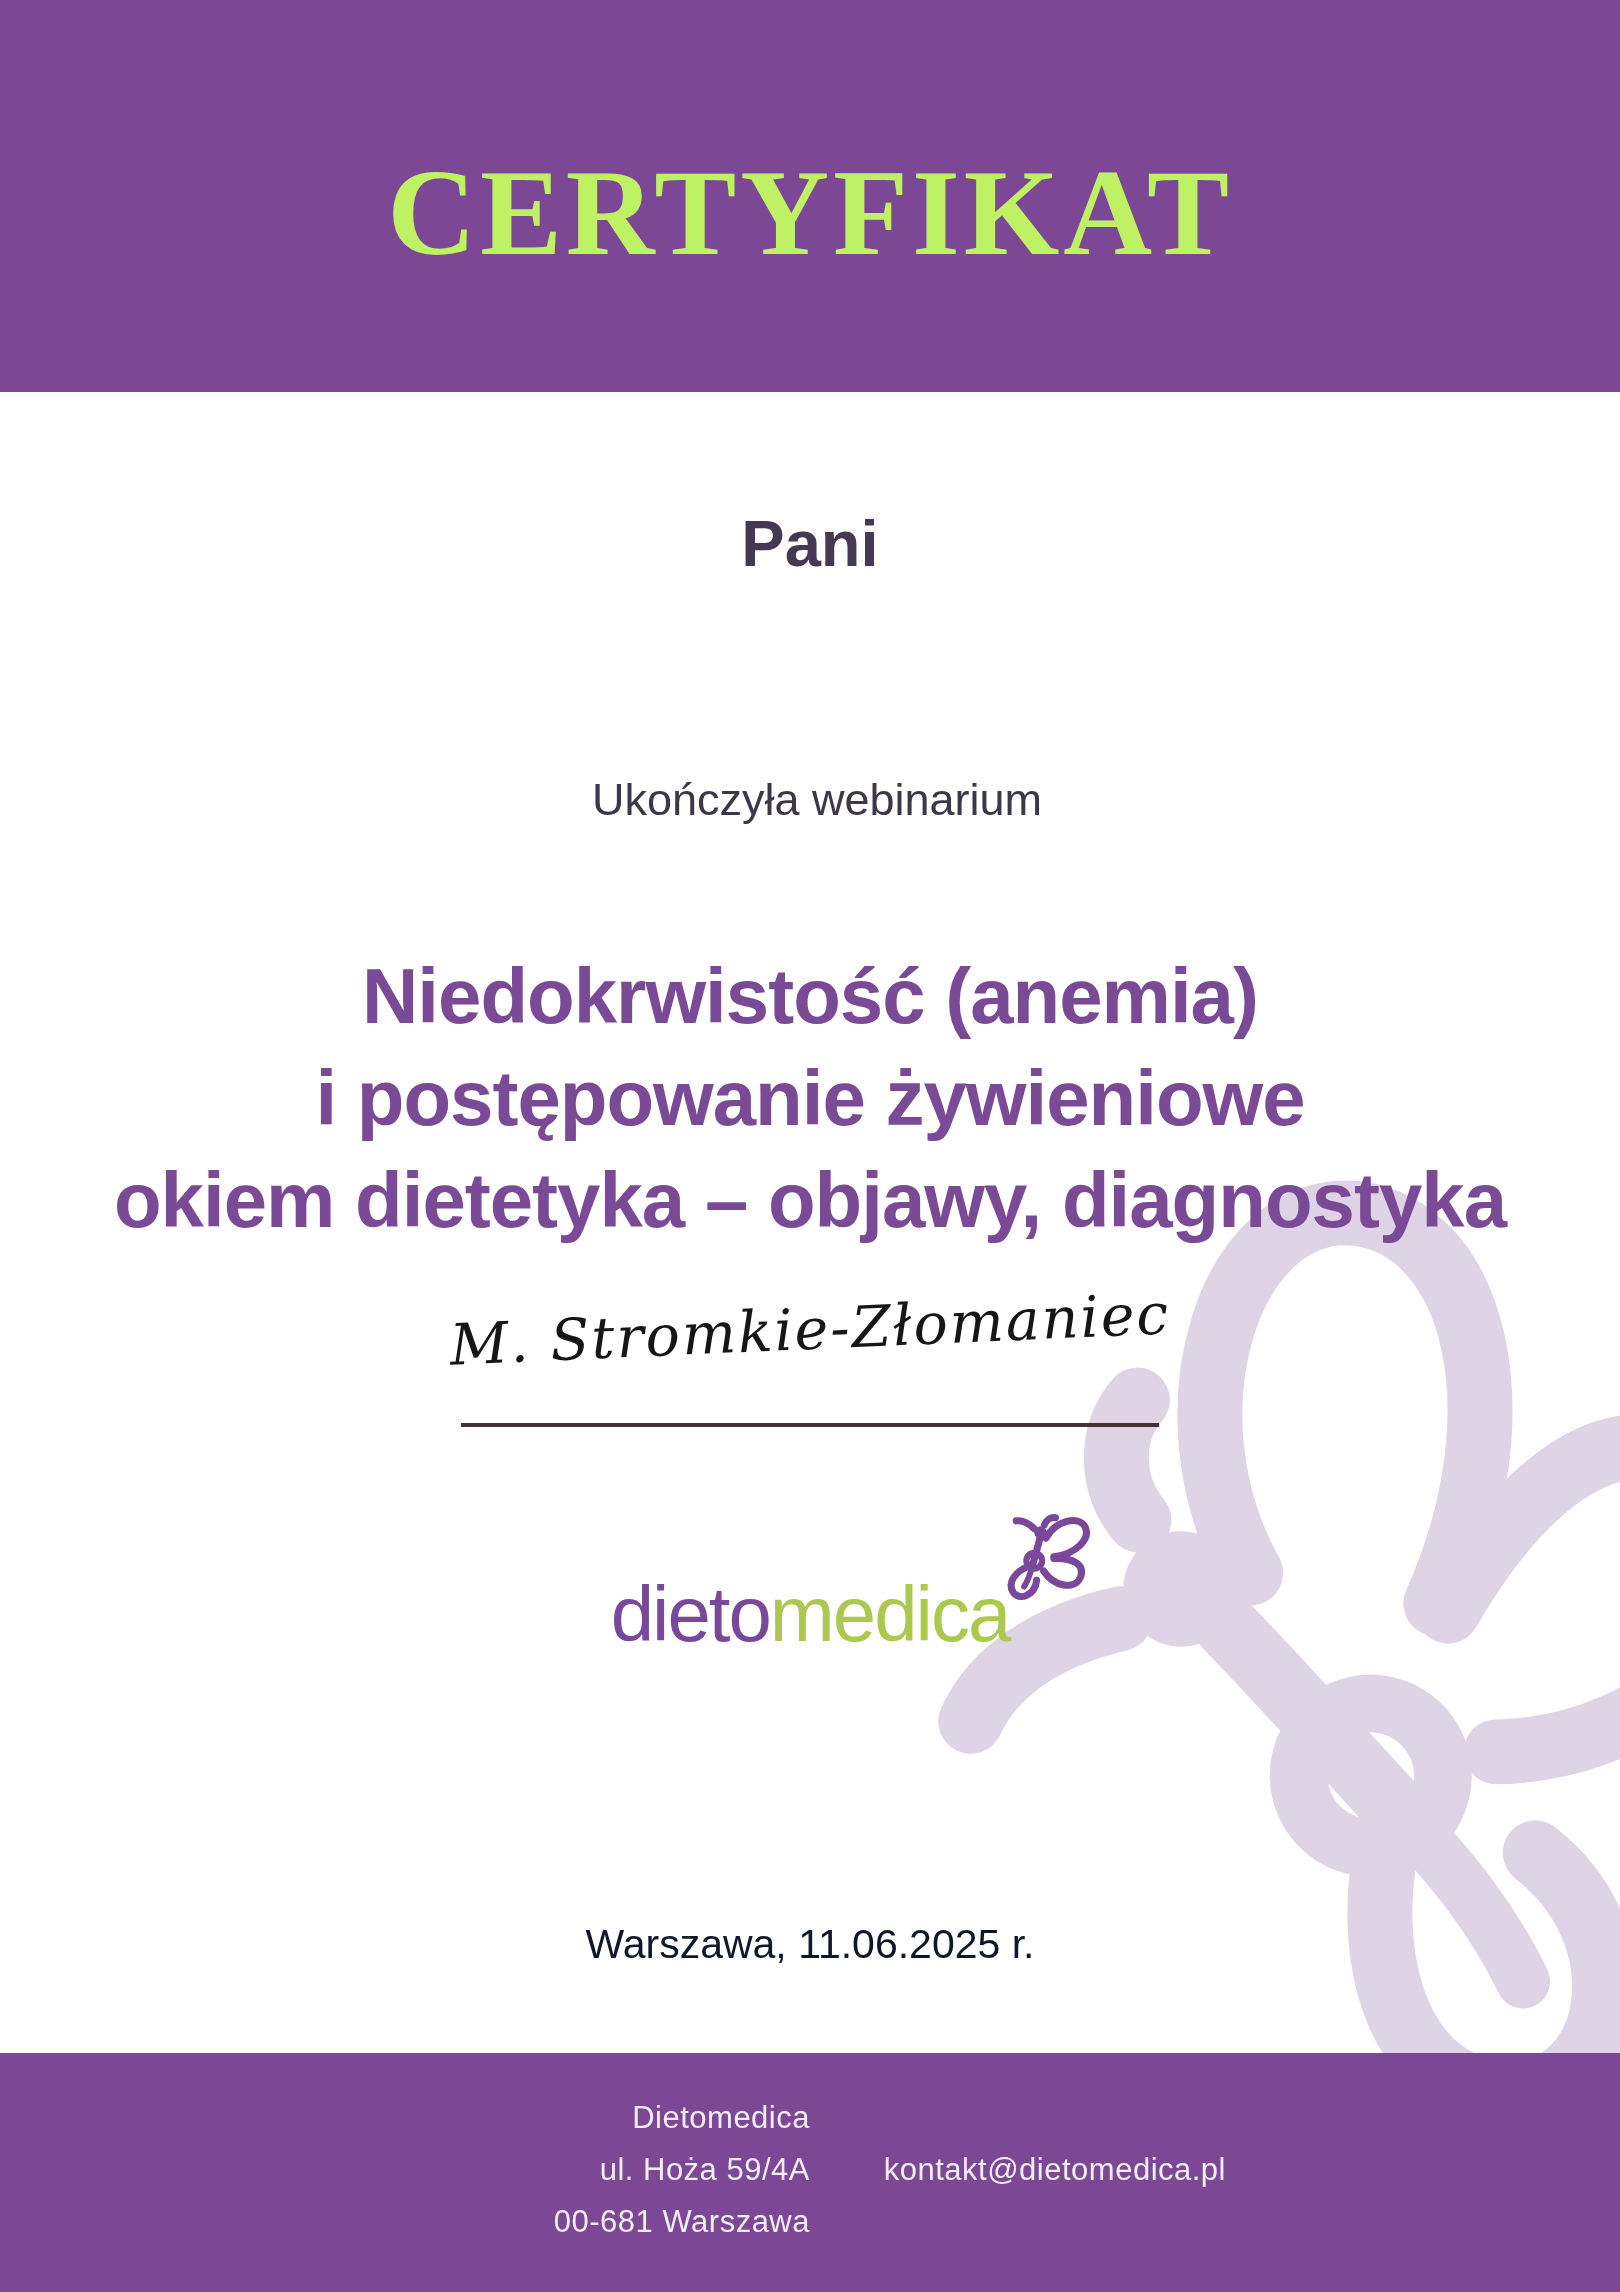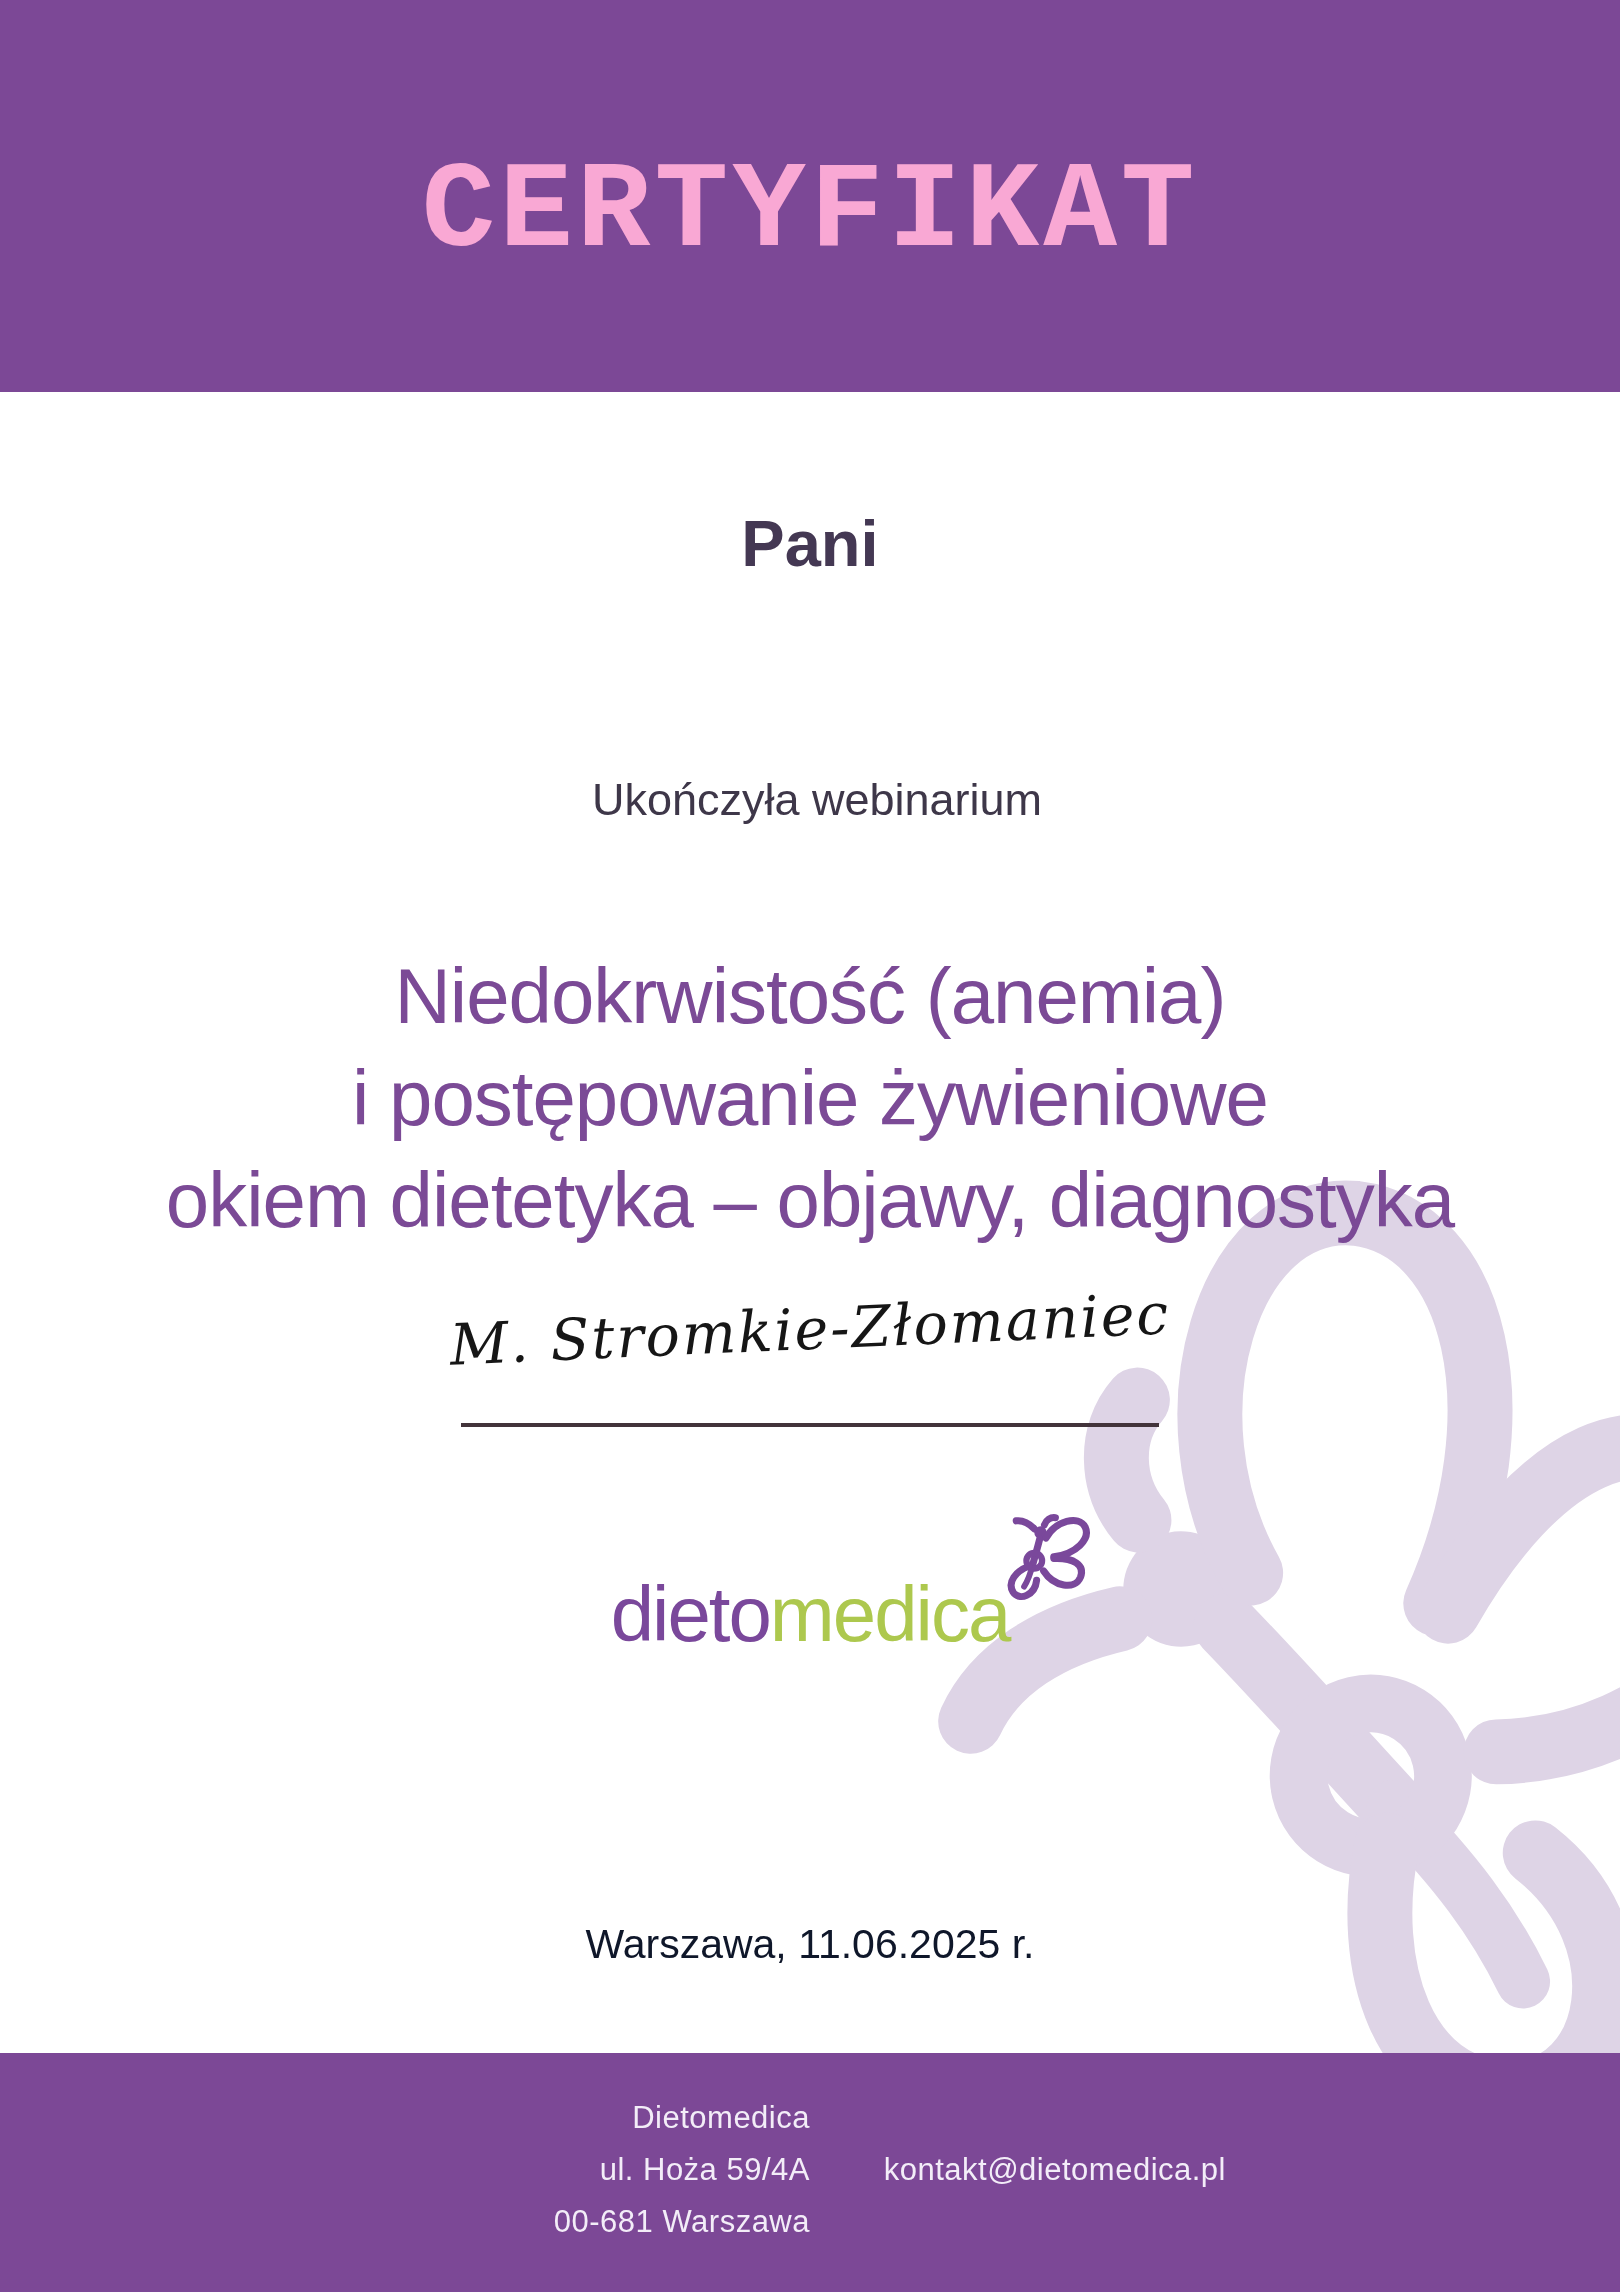--- a/index.html
+++ b/index.html
@@ -26,41 +26,41 @@
     margin:0 auto;
   }
   
   .band-top{
     position:absolute;top:0;left:0;width:100%;height:392px;
     background:var(--band-purple);
     display:flex;align-items:center;justify-content:center;
     z-index:1;
   }
   .cert-title{
-    color:#f9a8d4;
+    color:#bef264;
     font-size:123px;
     font-weight:bold;
     letter-spacing:3.9px;
     padding-top:33px;
-    font-family:Liberation Mono, monospace;
+    font-family:Liberation Serif, serif;
   }
   
   .centered{position:absolute;left:0;width:100%;text-align:center;z-index:1;}
   .salutation{
     top:506px;font-size:65px;font-weight:bold;color:var(--name-ink);
   }
   .recipient-name{
     top:596px;font-size:82px;font-weight:bold;color:var(--name-ink);
     letter-spacing:-1px;
   }
   .lead{
     top:774px;font-size:45px;color:var(--body-ink);padding-left:14px;
   }
   .course-title{
-    top:945px;font-size:78px;font-weight:normal;color:var(--title-purple);
+    top:945px;font-size:78px;font-weight:bold;color:var(--title-purple);
     line-height:102px;letter-spacing:-1px;
   }
   
   .signature-script{
     top:1296px;
     font-family:"DejaVu Serif", serif;
     font-style:italic;
     font-size:57px;
     color:var(--signature-ink);
     transform:rotate(-2.5deg);

